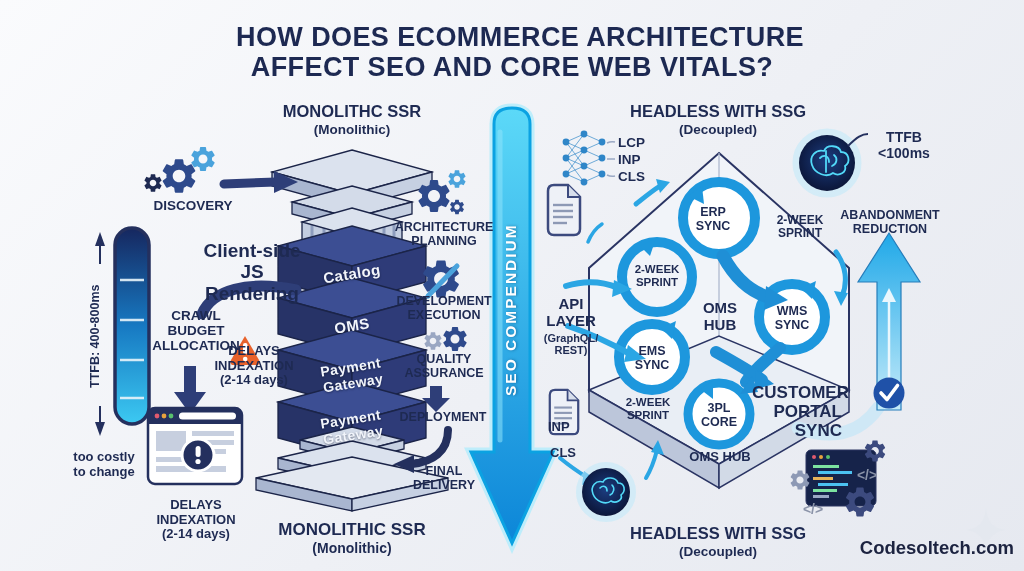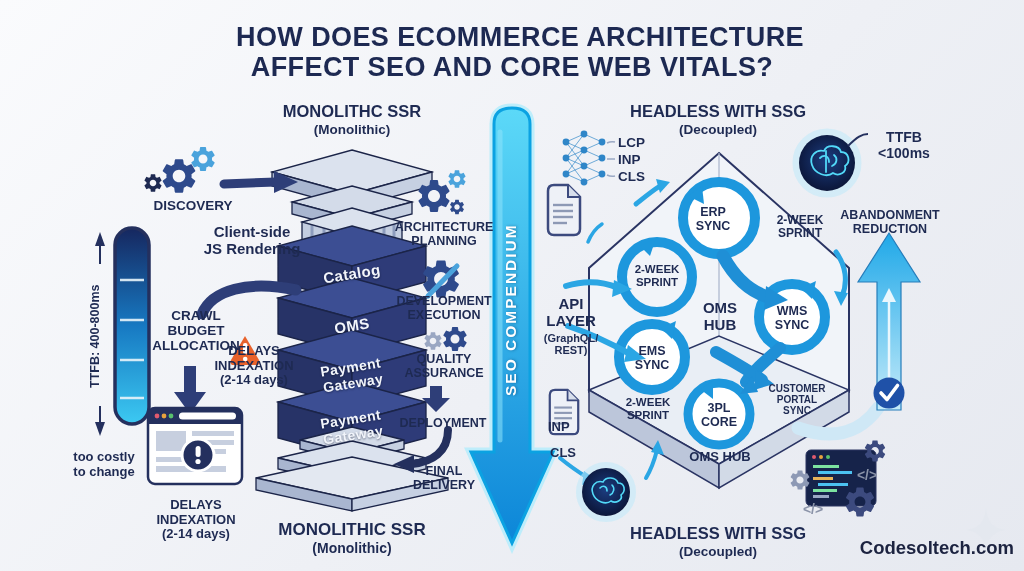--- a/index.html
+++ b/index.html
@@ -335,21 +335,21 @@
   <use href="#cog" x="862" y="438" width="26" height="26" fill="#3c4a7e"></use>
 
   <path d="M986,508 C988,523 993,528 1006,530 C993,532 988,537 986,552 C984,537 979,532 966,530 C979,528 984,523 986,508 Z" fill="#e4e8ef"></path>
 </svg>
 
 <div class="t title" style="left:120px;top:22px;width:800px;">HOW DOES ECOMMERCE ARCHITECTURE</div>
 <div class="t title" style="left:112px;top:52px;width:800px;">AFFECT SEO AND CORE WEB VITALS?</div>
 
 <div class="t w8" style="left:136px;top:198px;width:114px;font-size:13.5px;">DISCOVERY</div>
 <div class="t w8 vert" style="left:84px;top:266px;width:22px;height:140px;font-size:12.5px;">TTFB: 400-800ms</div>
-<div class="t w6" style="left:194px;top:224px;width:116px;font-size:15px;">Client-side
+<div class="t w6" style="left:194px;top:240px;width:116px;font-size:19px;">Client-side
 JS Rendering</div>
 <div class="t w8" style="left:140px;top:308px;width:112px;font-size:13.5px;">CRAWL
 BUDGET
 ALLOCATION</div>
 <div class="t w8" style="left:200px;top:344px;width:108px;font-size:13px;">DELAYS
 INDEXATION
 (2-14 days)</div>
 <div class="t w6" style="left:60px;top:450px;width:88px;font-size:13px;">too costly
 to change</div>
 <div class="t w8" style="left:140px;top:498px;width:112px;font-size:13px;">DELAYS
@@ -366,21 +366,21 @@
 Gateway</div>
 <div class="t w8" style="left:242px;top:520px;width:220px;font-size:17px;">MONOLITHIC SSR</div>
 <div class="t w6" style="left:242px;top:541px;width:220px;font-size:14px;">(Monolithic)</div>
 
 <div class="t w8" style="left:386px;top:220px;width:116px;font-size:12.5px;">ARCHITECTURE
 PLANNING</div>
 <div class="t w8" style="left:388px;top:352px;width:112px;font-size:12.5px;">QUALITY
 ASSURANCE</div>
 <div class="t w8" style="left:382px;top:294px;width:124px;font-size:12.5px;">DEVELOPMENT
 EXECUTION</div>
-<div class="t w8" style="left:378px;top:410px;width:130px;font-size:12.5px;margin-top:6px;">DEPLOYMENT</div>
+<div class="t w8" style="left:378px;top:410px;width:130px;font-size:12.5px;">DEPLOYMENT</div>
 <div class="t w8" style="left:394px;top:464px;width:100px;font-size:12.5px;">FINAL
 DELIVERY</div>
 
 <div class="t w8 vert white" style="left:495px;top:195px;width:32px;height:230px;font-size:15.5px;letter-spacing:2px;text-shadow:0 1px 3px rgba(4,60,110,.55);">SEO COMPENDIUM</div>
 
 <div class="t w8" style="left:598px;top:102px;width:240px;font-size:16.5px;">HEADLESS WITH SSG</div>
 <div class="t w6" style="left:598px;top:122px;width:240px;font-size:13.5px;">(Decoupled)</div>
 
 <div class="t w8 la" style="left:618px;top:135px;width:44px;font-size:13.5px;">LCP</div>
 <div class="t w8 la" style="left:618px;top:152px;width:44px;font-size:13.5px;">INP</div>
@@ -402,21 +402,21 @@
 <div class="t w8" style="left:762px;top:304px;width:60px;font-size:12.5px;">WMS
 SYNC</div>
 <div class="t w8" style="left:692px;top:300px;width:56px;font-size:15px;">OMS
 HUB</div>
 <div class="t w8" style="left:622px;top:344px;width:60px;font-size:12.5px;">EMS
 SYNC</div>
 <div class="t w8" style="left:689px;top:401px;width:60px;font-size:12.5px;">3PL
 CORE</div>
 <div class="t w8" style="left:612px;top:396px;width:72px;font-size:11.5px;">2-WEEK
 SPRINT</div>
-<div class="t w8" style="left:752px;top:383px;width:90px;font-size:10px;">CUSTOMER
+<div class="t w8" style="left:752px;top:383px;width:90px;font-size:17px;text-align:right;">CUSTOMER
 PORTAL
 SYNC</div>
 <div class="t w8" style="left:684px;top:450px;width:72px;font-size:13px;">OMS HUB</div>
 
 <div class="t w8 la" style="left:864px;top:130px;width:80px;font-size:14px;text-align:center;">TTFB
 &lt;100ms</div>
 <div class="t w8" style="left:834px;top:208px;width:112px;font-size:12.5px;">ABANDONMENT
 REDUCTION</div>
 
 <div class="t w8" style="left:608px;top:524px;width:220px;font-size:16.5px;">HEADLESS WITH SSG</div>

